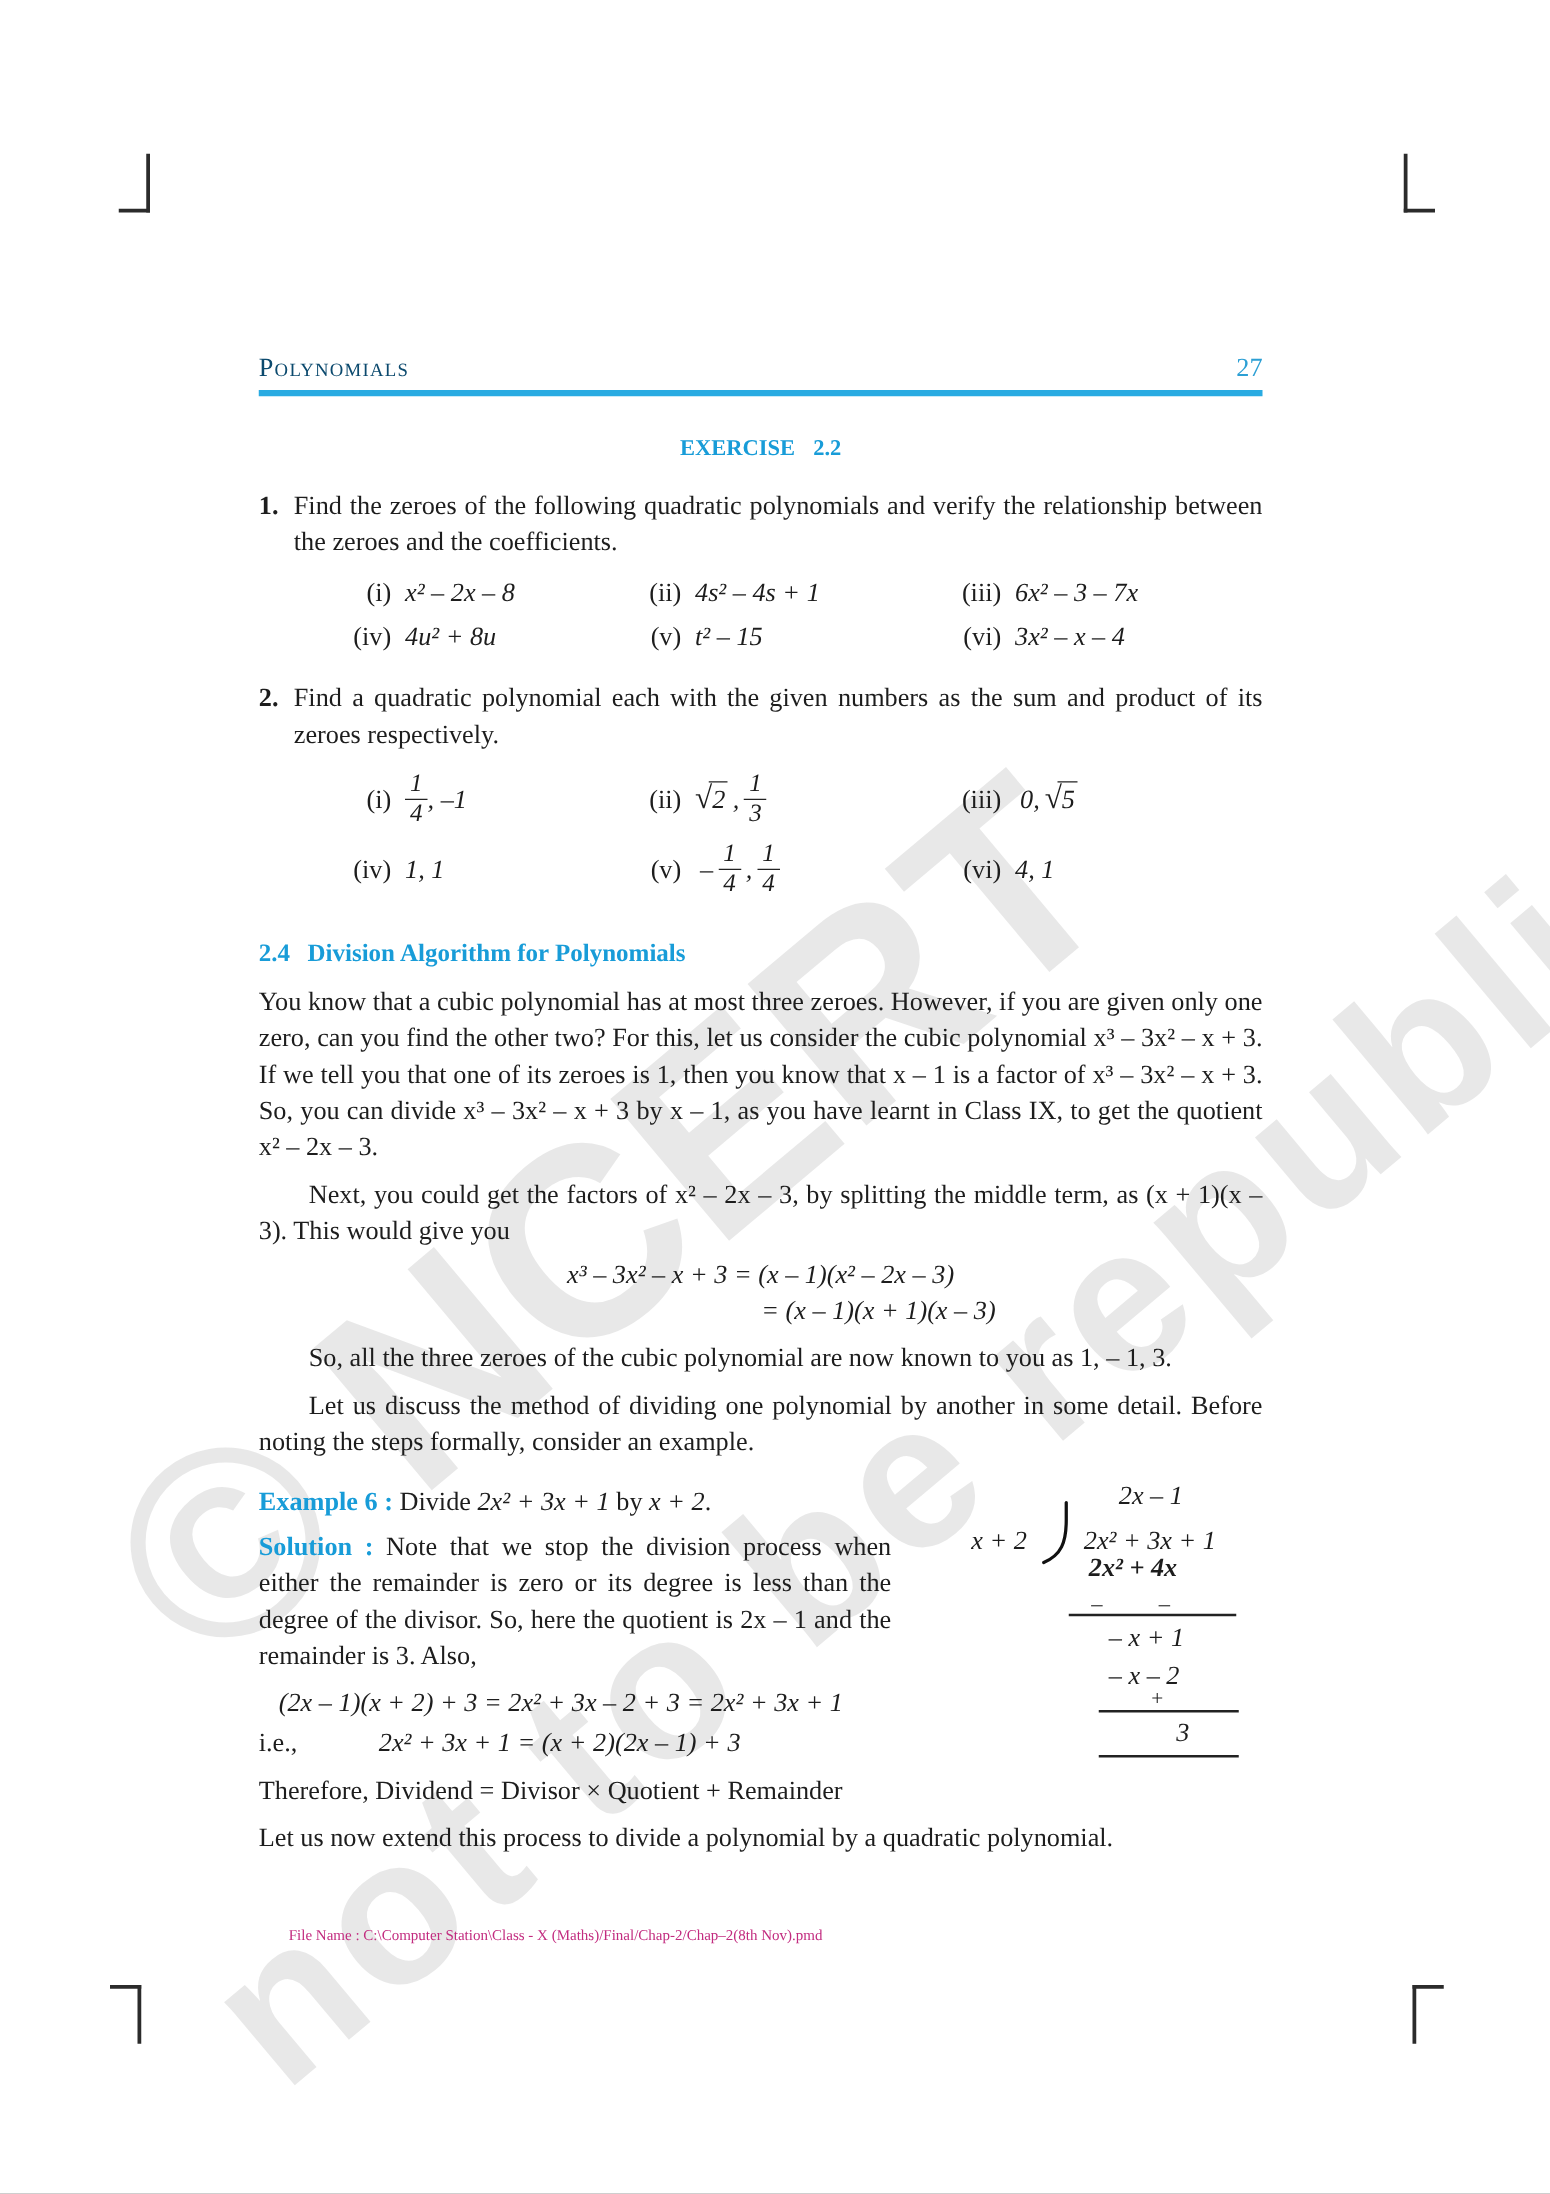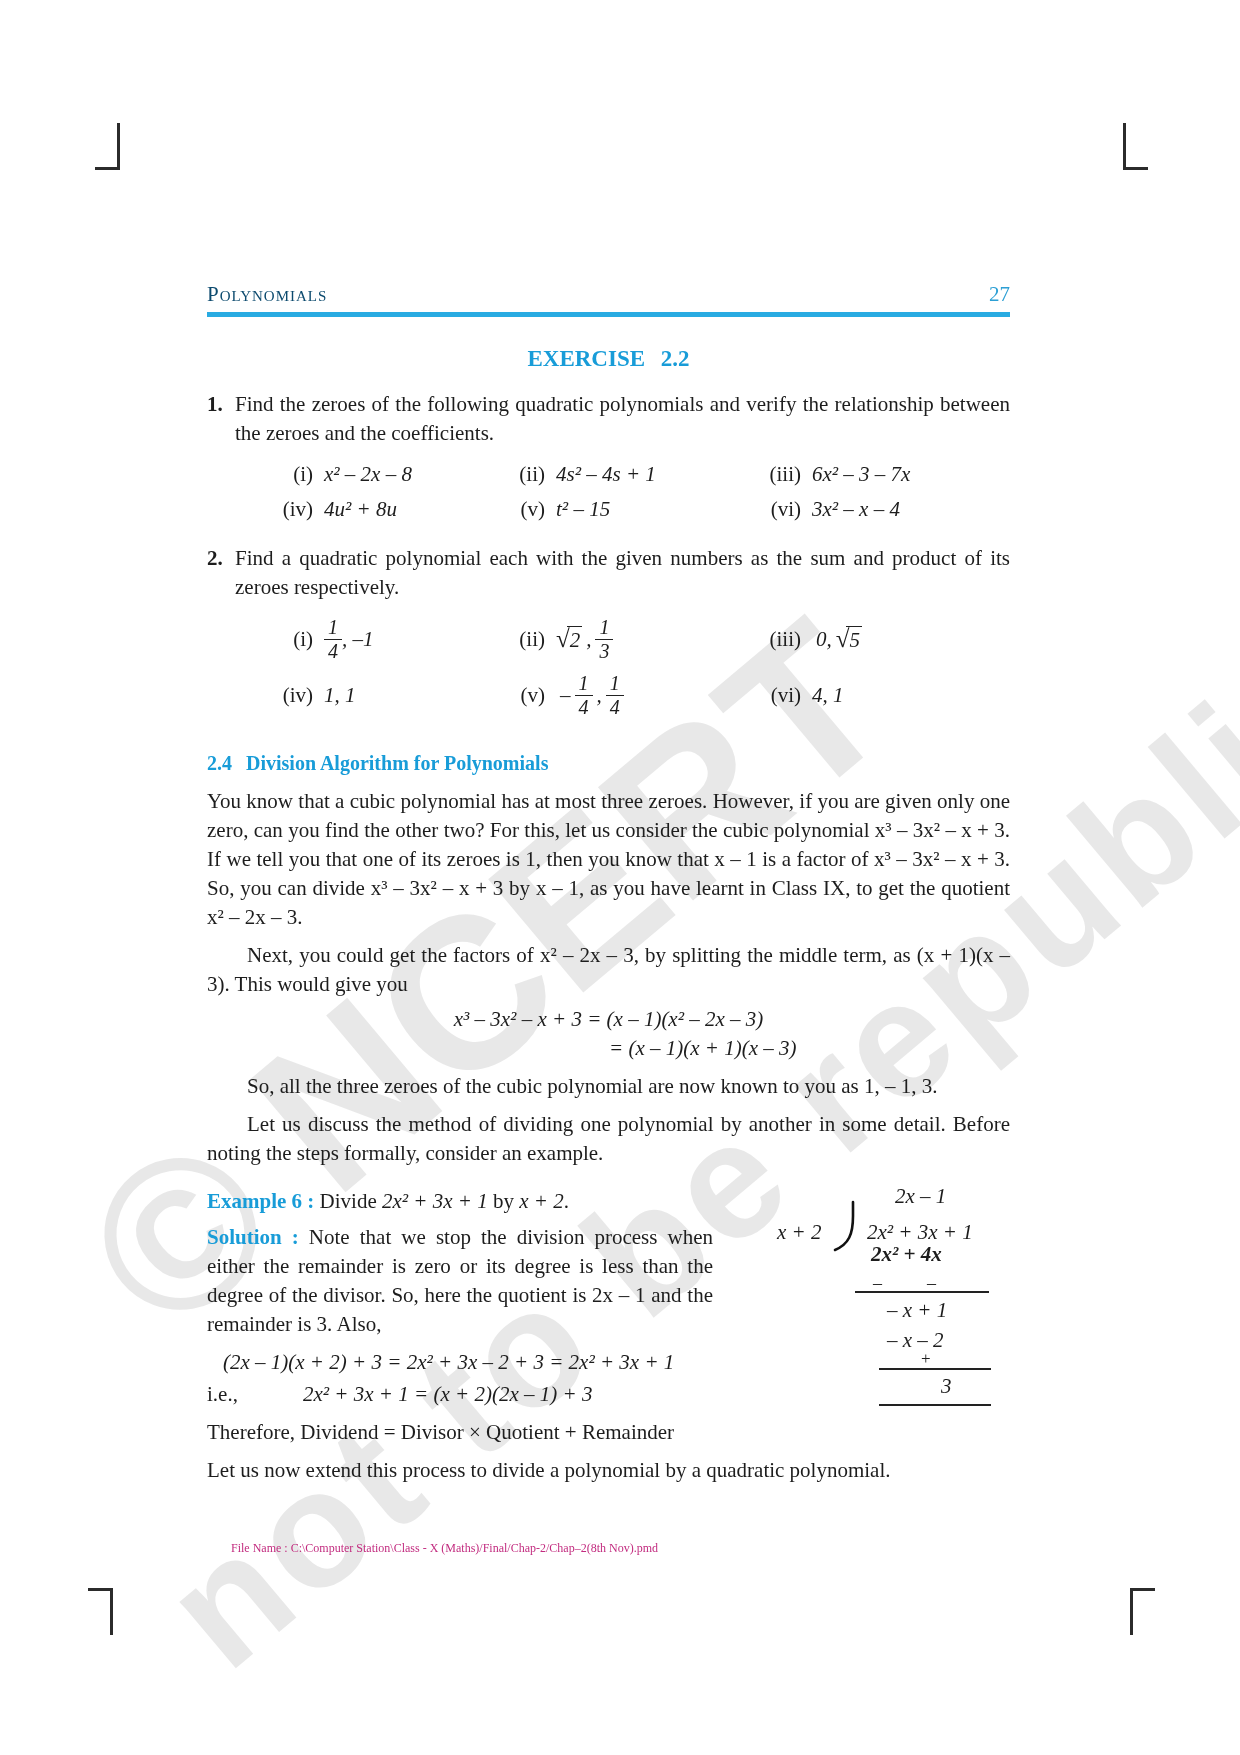--- a/index.html
+++ b/index.html
@@ -16,21 +16,21 @@
   .crop.tr{left:1123px;top:123px;border-left:3px solid #2b2b2b;border-bottom:3px solid #2b2b2b;}
   .crop.bl{left:88px;top:1588px;border-top:3px solid #2b2b2b;border-right:3px solid #2b2b2b;}
   .crop.br{left:1130px;top:1588px;border-top:3px solid #2b2b2b;border-left:3px solid #2b2b2b;}
 
   .content{position:absolute;left:207px;top:280px;width:803px;z-index:1;font-size:21px;line-height:29px;}
   .hdr-row{display:flex;justify-content:space-between;align-items:flex-end;}
   .hdr-title{color:#0c4a6e;font-variant:small-caps;font-size:21px;letter-spacing:1px;}
   .hdr-page{color:#2c9fd4;font-size:21px;}
   .hdr-rule{height:5px;background:#29abe2;margin-top:3px;}
 
-  .ex-title{color:#189cd8;font-weight:bold;text-align:center;font-size:23px;word-spacing:10px;margin-top:27px;}
+  .ex-title{color:#189cd8;font-weight:bold;text-align:center;font-size:18px;word-spacing:10px;margin-top:27px;}
 
   .qblock{margin-top:17px;display:flex;}
   .qnum{font-weight:bold;width:28px;flex:none;}
   .qtext{flex:1;text-align:justify;}
   .items{display:grid;grid-template-columns:232px 256px 1fr;padding-left:60px;margin-top:9px;}
   .items .cell{display:flex;align-items:center;height:35px;}
   .items.tall .cell{height:56px;}
   .ilabel{display:inline-block;width:46px;text-align:right;margin-right:11px;flex:none;font-style:normal;}
   .math{font-style:italic;}
   .frac{display:inline-flex;flex-direction:column;text-align:center;line-height:1.02;font-size:20px;vertical-align:middle;}

